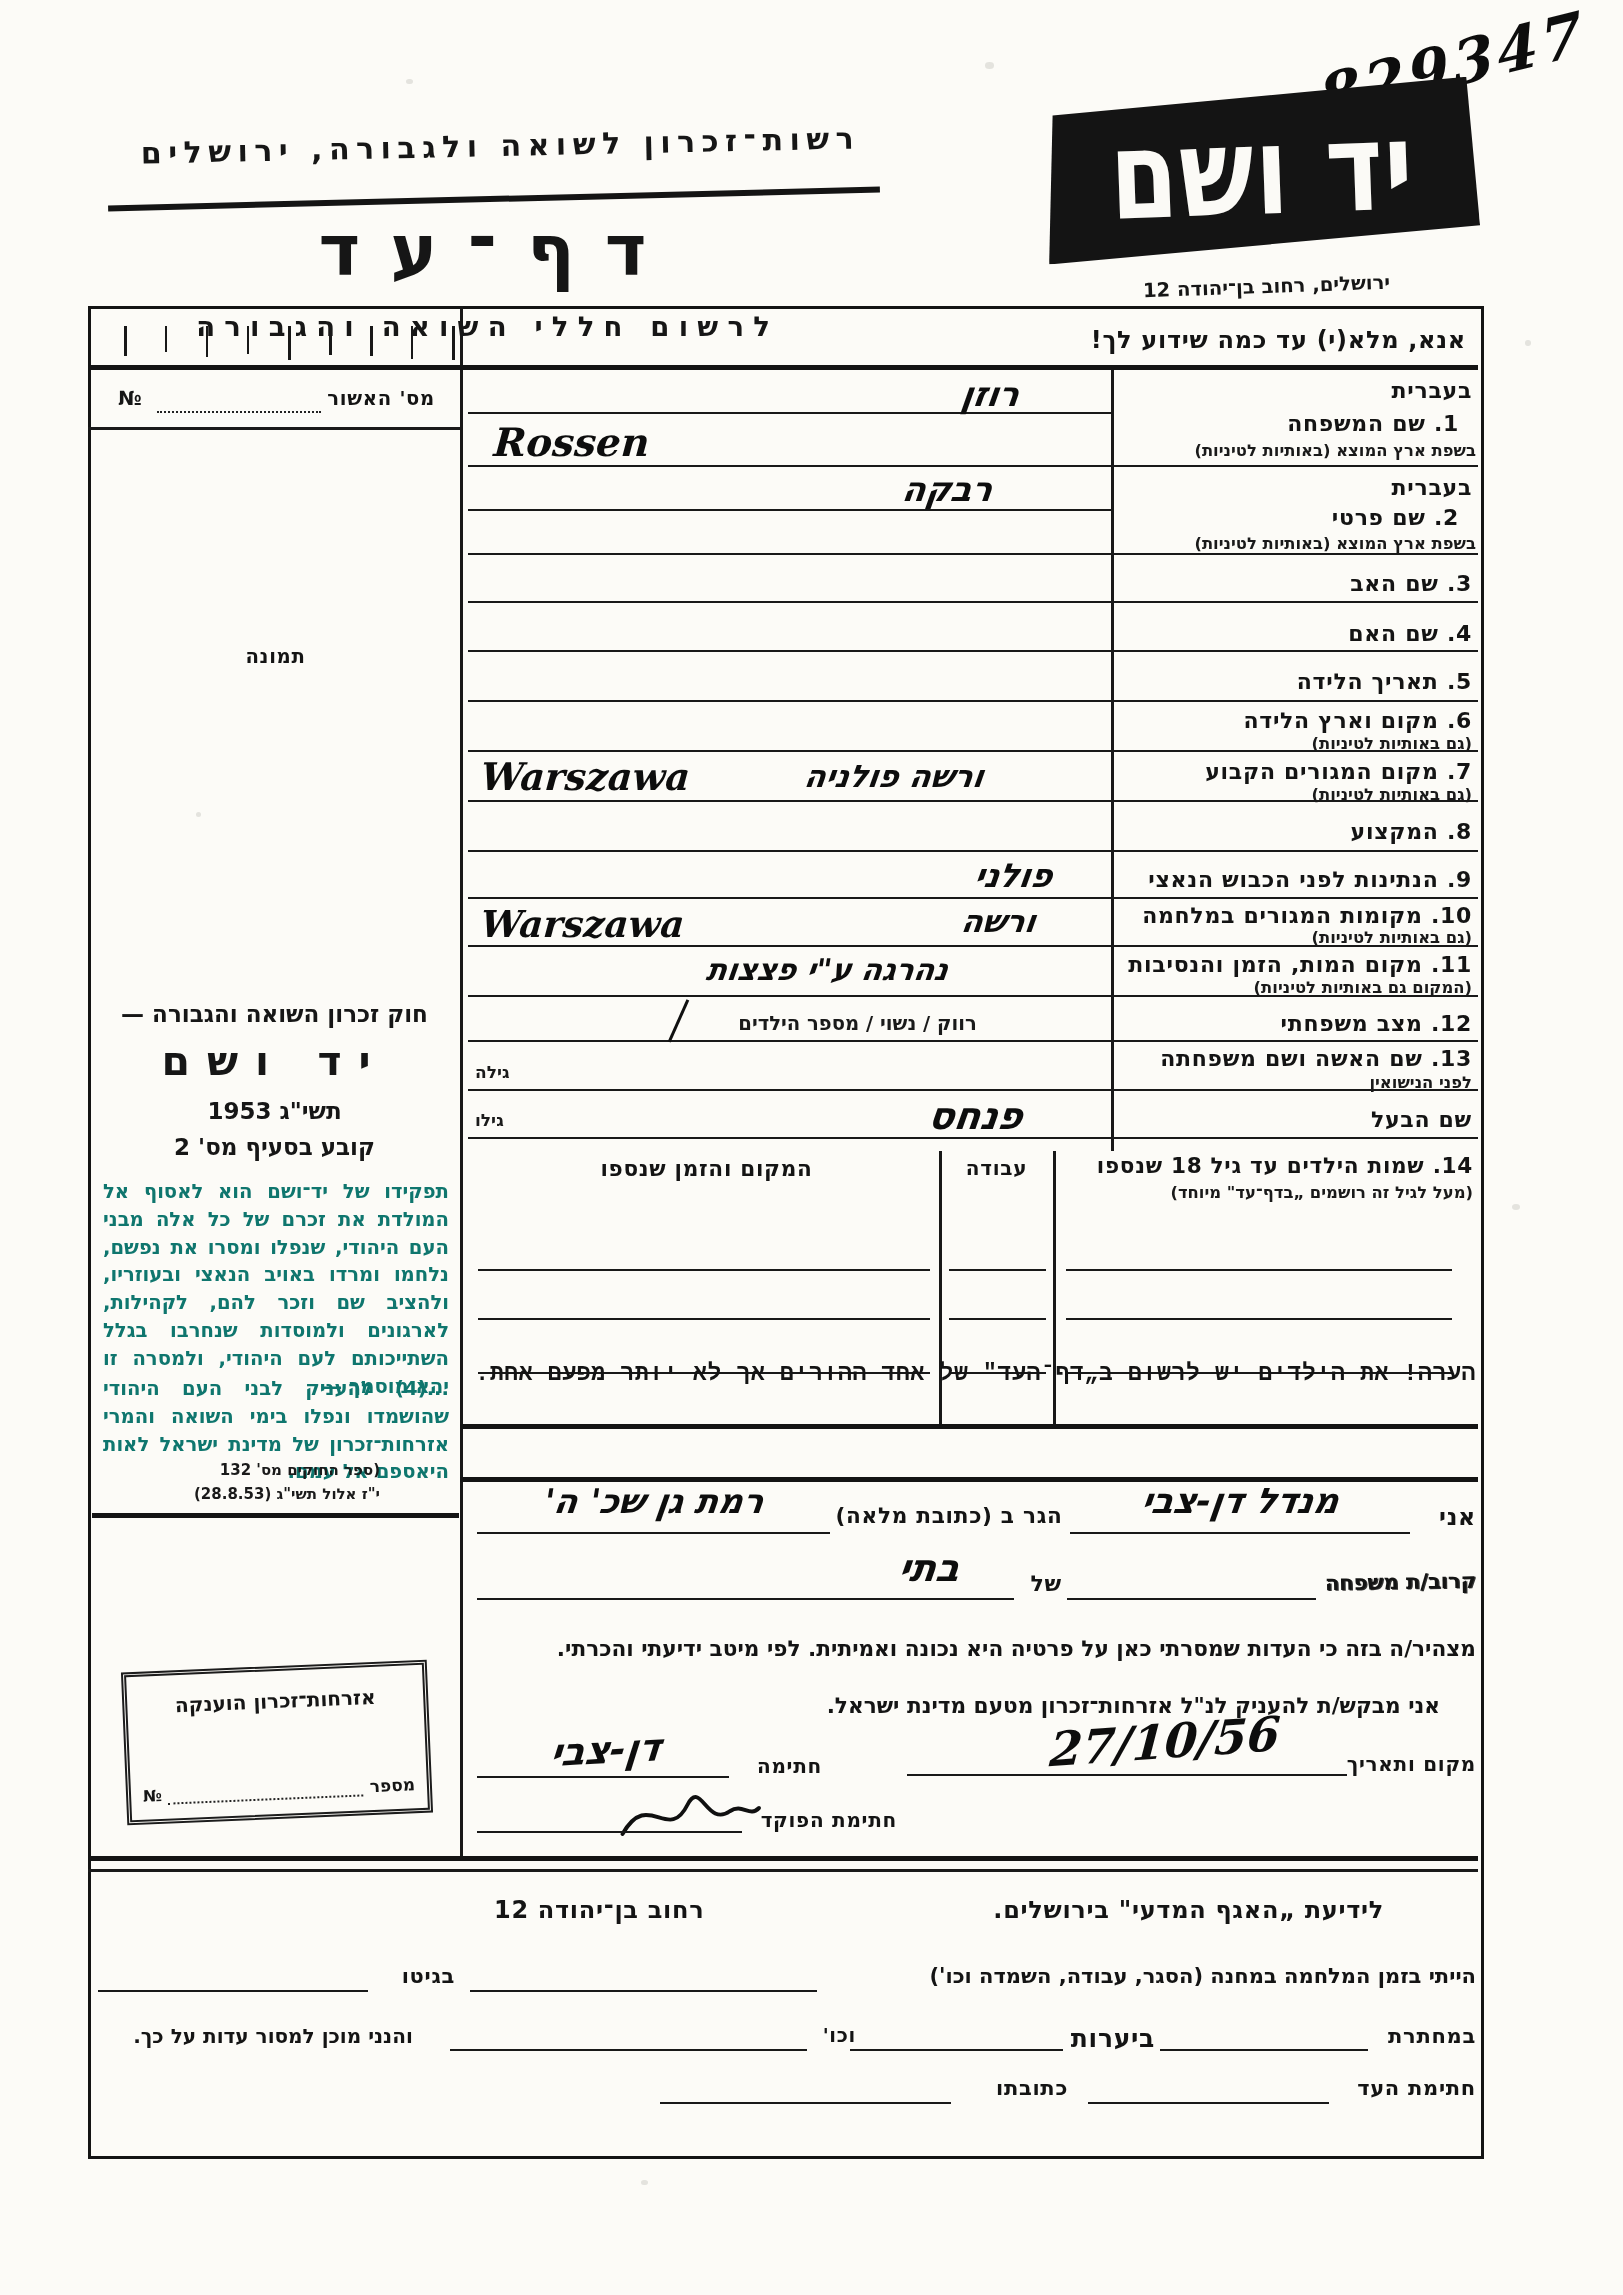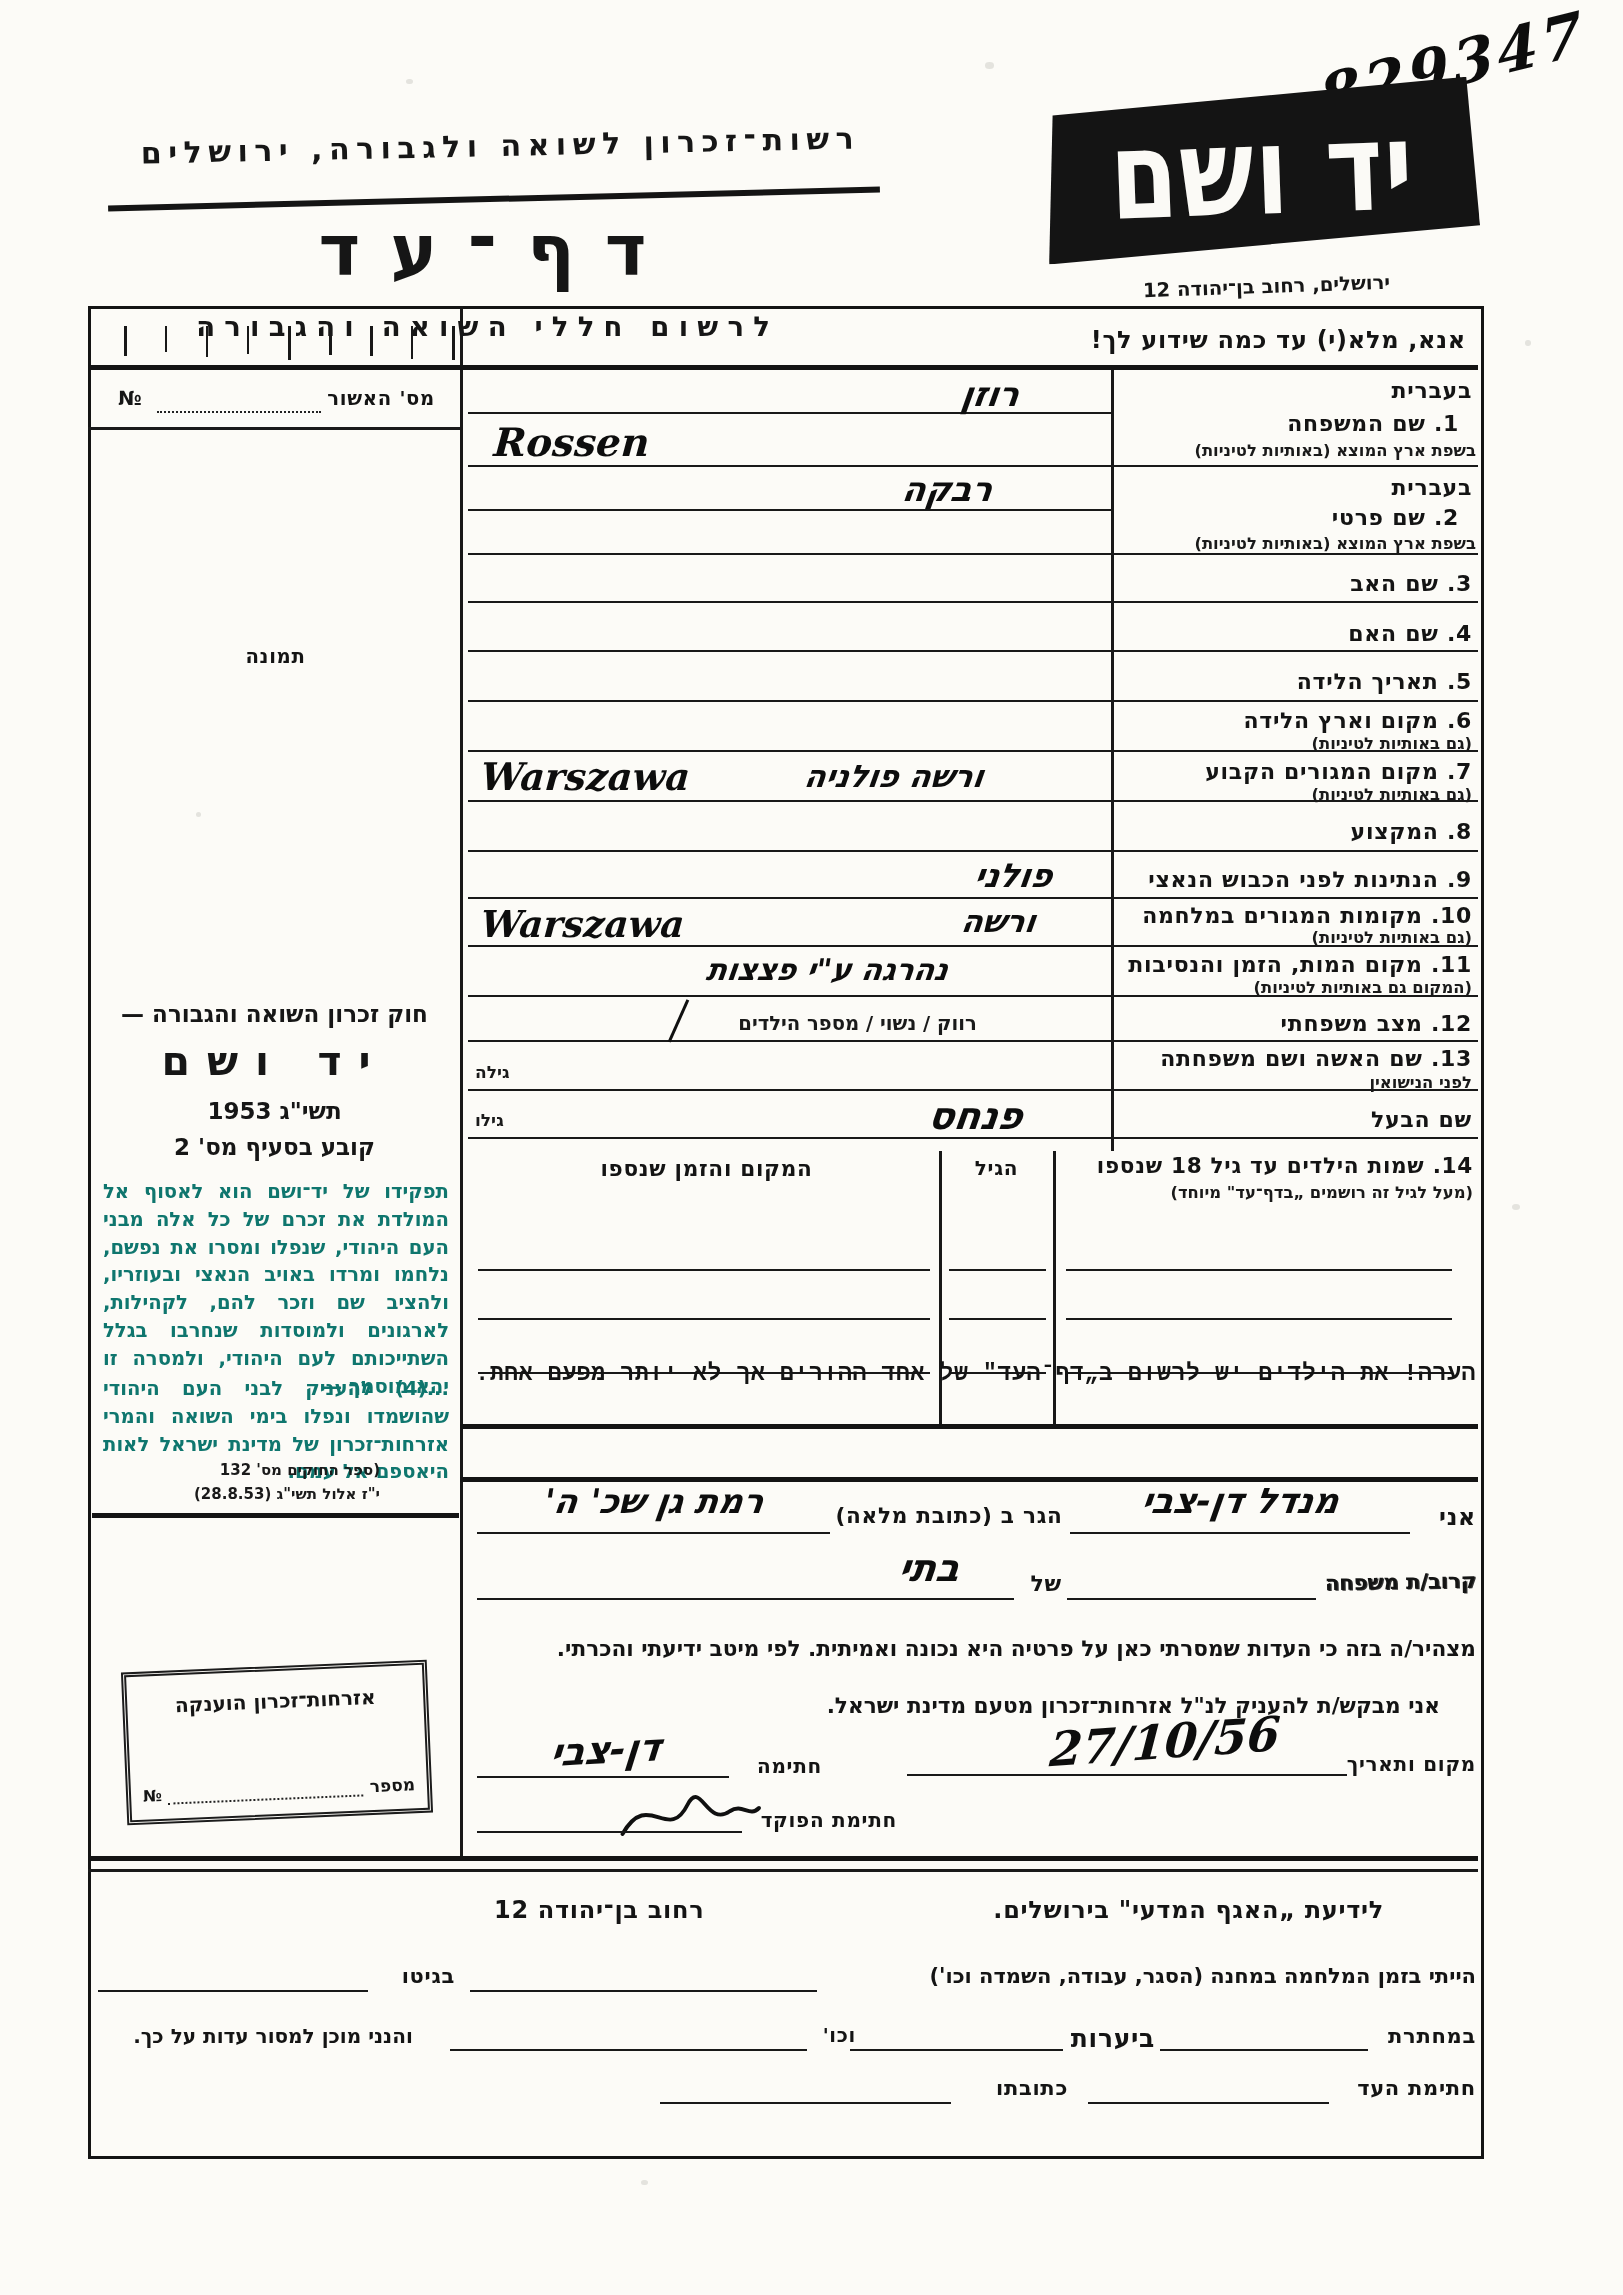--- a/index.html
+++ b/index.html
@@ -142,21 +142,21 @@
   <div class="abs" style="left:677px;top:998px;width:3.3px;height:46px;background:#101010;transform:rotate(24deg);"></div>
 
   <div class="abs sub" style="left:475px;top:1062px;width:52px;text-align:left;font-size:17px;">גילה</div>
   <div class="abs sub" style="left:475px;top:1110px;width:52px;text-align:left;font-size:17px;">גילו</div>
   <div class="abs hwh" style="left:929px;top:1094px;width:183px;font-size:38px;text-align:left;">פנחס</div>
 
   <div class="abs vln" style="left:939px;top:1151px;height:275px;"></div>
   <div class="abs vln" style="left:1053px;top:1151px;height:275px;"></div>
   <div class="abs lbl" style="left:1067px;top:1153px;width:406px;font-size:21.6px;">14. שמות הילדים עד גיל 18 שנספו</div>
   <div class="abs sub" style="left:1067px;top:1183px;width:406px;font-size:16.4px;">(מעל לגיל זה רושמים „בדף־עד" מיוחד)</div>
-  <div class="abs lbl" style="left:946px;top:1156px;width:101px;text-align:center;font-size:20px;">הגיל</div>
+  <div class="abs lbl" style="left:946px;top:1156px;width:101px;text-align:center;font-size:20px;">עבודה</div>
   <div class="abs lbl" style="left:556px;top:1156px;width:301px;text-align:center;font-size:21.6px;">המקום והזמן שנספו</div>
 
   <div class="abs ln" style="left:478px;top:1269px;width:452px;"></div>
   <div class="abs ln" style="left:949px;top:1269px;width:97px;"></div>
   <div class="abs ln" style="left:1066px;top:1269px;width:386px;"></div>
   <div class="abs ln" style="left:478px;top:1318px;width:452px;"></div>
   <div class="abs ln" style="left:949px;top:1318px;width:97px;"></div>
   <div class="abs ln" style="left:1066px;top:1318px;width:386px;"></div>
   <div class="abs ln" style="left:478px;top:1372px;width:452px;"></div>
   <div class="abs ln" style="left:949px;top:1372px;width:97px;"></div>

